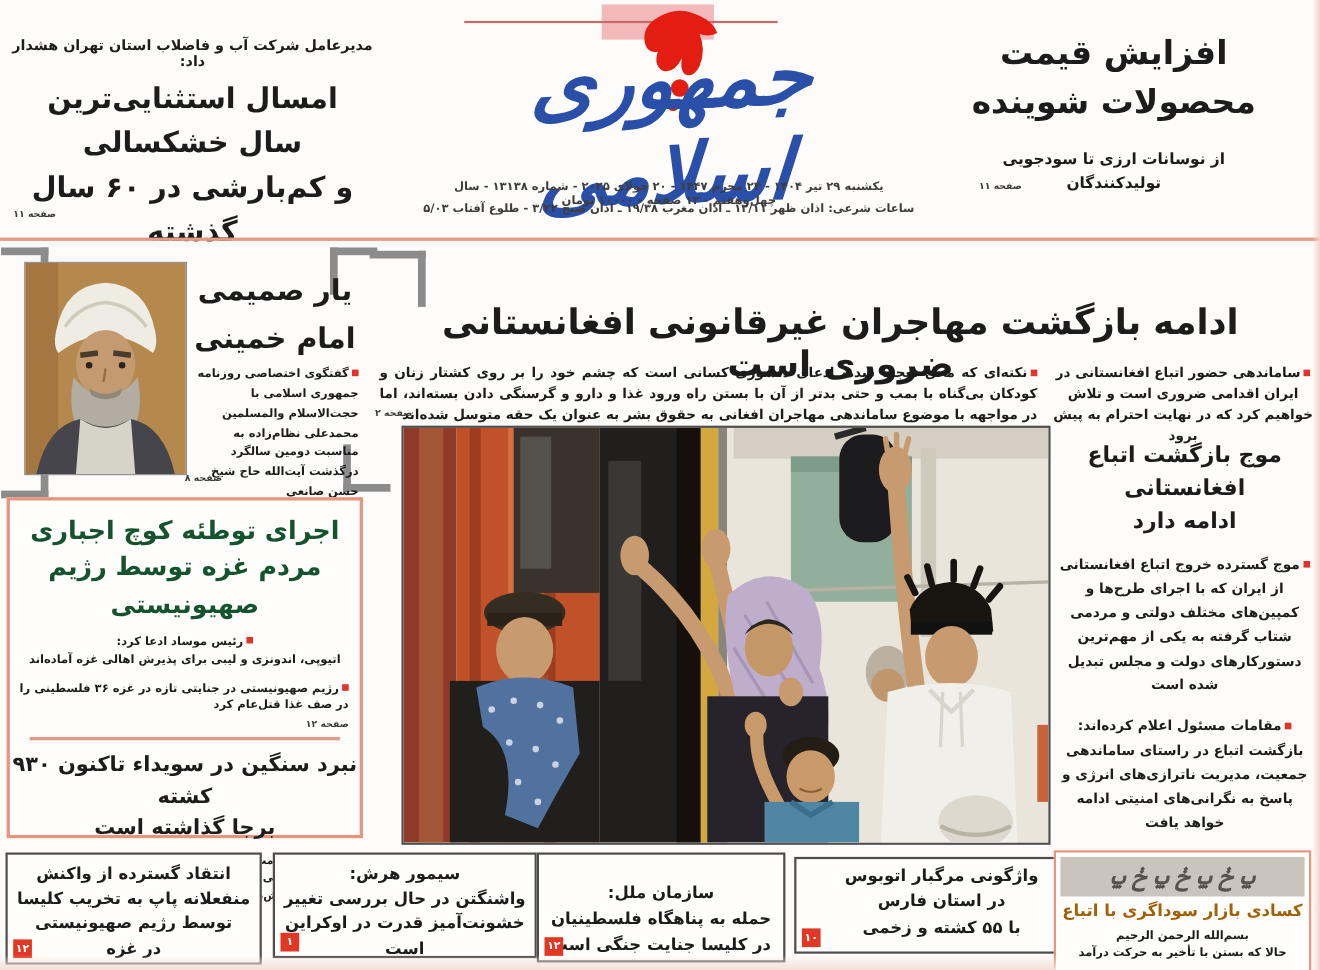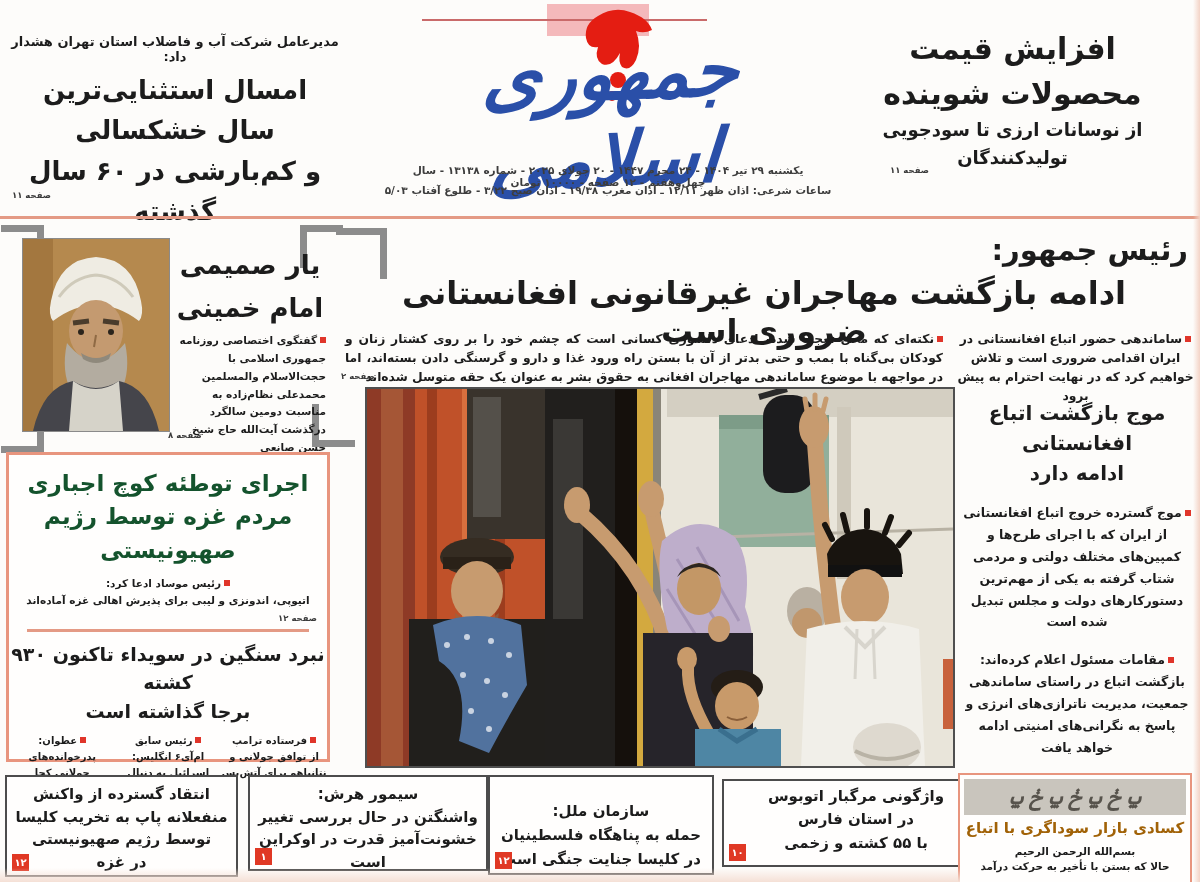--- a/index.html
+++ b/index.html
@@ -47,29 +47,28 @@
       <circle cx="30" cy="90" r="5" fill="#e41d12"></circle>
     </svg>
     <div class="ctr masthead-title" style="position:absolute;left:0;top:26px;width:452px;font-size:74px;">جمهوری اسلامی</div>
     <div class="ctr b" style="position:absolute;left:0;top:160px;width:452px;font-size:10.5px;color:#3d3d3d;">یکشنبه ۲۹ تیر ۱۴۰۴ - ۲۴ محرم ۱۴۴۷ - ۲۰ جولای ۲۰۲۵ - شماره ۱۳۱۳۸ - سال چهل‌وهفتم - ۱۲ صفحه - ۱۰۰۰۰ تومان</div>
     <div class="ctr b" style="position:absolute;left:0;top:180px;width:452px;font-size:10.5px;color:#3d3d3d;">ساعات شرعی: اذان ظهر ۱۲/۱۱ ـ اذان مغرب ۱۹/۳۸ ـ اذان صبح ۳/۲۲ - طلوع آفتاب ۵/۰۳</div>
   </div>
 
   <div class="abs" style="left:840px;top:26px;width:345px;">
     <div class="ctr b ml" style="font-size:30px;line-height:1.5;">افزایش قیمت
 محصولات شوینده</div>
-    <div class="ctr b ml" style="font-size:18px;line-height:1.55;margin-top:0;">از نوسانات ارزی  تا سودجویی
+    <div class="ctr b ml" style="font-size:14px;line-height:1.55;margin-top:19px;">از نوسانات ارزی  تا سودجویی
 تولیدکنندگان</div>
     <div class="abs tiny" style="left:50px;top:139px;">صفحه ۱۱</div>
   </div>
 
   <div class="abs salmon-line" style="left:0;top:216px;width:1200px;height:3px;"></div>
 
   <div class="brk tl" style="left:336px;top:228px;width:44px;height:44px;"></div>
-  <div class="abs rgt b" style="left:340px;top:233px;width:848px;font-size:29px;">رئیس جمهور:</div>
   <div class="abs ctr b" style="left:340px;top:274px;width:848px;font-size:32px;">ادامه بازگشت مهاجران غیرقانونی افغانستانی ضروری است</div>
   <div class="abs" style="left:337px;top:330px;width:857px;display:flex;">
     <div class="ctr b" style="width:237px;font-size:12.3px;line-height:1.55;"><span class="sq sm"></span><span>ساماندهی حضور اتباع افغانستانی در ایران اقدامی ضروری است و تلاش خواهیم کرد که در نهایت احترام به پیش برود</span></div>
     <div class="jst b" style="flex:1;font-size:12.3px;line-height:1.55;padding-right:14px;padding-left:8px;"><span class="sq sm"></span><span>نکته‌ای که محل تعجب شده، ادعای دلسوزی کسانی است که چشم خود را بر روی کشتار زنان و کودکان بی‌گناه با بمب و حتی بدتر از آن با بستن راه ورود غذا و دارو و گرسنگی دادن بسته‌اند، اما در مواجهه با موضوع ساماندهی مهاجران افغانی به حقوق بشر به عنوان یک حقه متوسل شده‌اند</span></div>
   </div>
   <div class="abs tiny" style="left:341px;top:371px;">صفحه ۲</div>
 
   <svg class="abs" style="left:365px;top:387px;border:2px solid #4f4f4f;background:#e3ded2;" width="586" height="377" viewBox="0 0 586 377">
     <rect width="586" height="377" fill="#e3ded2"></rect>
     <rect x="0" y="0" width="48" height="377" fill="#8e3a26"></rect>
@@ -197,20 +196,21 @@
 امام خمینی</div>
     <div class="rgt b" style="position:absolute;left:164px;top:102px;width:154px;font-size:10.5px;line-height:1.7;"><span class="sq sm"></span><span>گفتگوی اختصاصی روزنامه جمهوری اسلامی با حجت‌الاسلام والمسلمین محمدعلی نظام‌زاده به مناسبت دومین سالگرد درگذشت آیت‌الله حاج شیخ حسن صانعی</span></div>
     <div class="abs tiny" style="left:160px;top:200px;">صفحه ۸</div>
   </div>
 
   <div class="abs" style="left:6px;top:452px;width:324px;height:310px;border:3px solid #e8957e;background:#fffefd;box-sizing:border-box;">
     <div class="ctr b ml" style="font-size:23px;line-height:1.45;margin-top:12px;color:#14532d;">اجرای توطئه کوچ اجباری
 مردم غزه توسط رژیم صهیونیستی</div>
     <div class="ctr b ml" style="font-size:10.5px;line-height:1.6;margin-top:8px;"><span class="sq sm"></span><span>رئیس موساد ادعا کرد:
 اتیوپی، اندونزی و لیبی برای پذیرش اهالی غزه آماده‌اند</span></div>
+    <div class="rgt b" style="font-size:10.5px;line-height:1.5;margin:10px 10px 0 6px;"><span class="sq sm"></span><span>رژیم صهیونیستی در جنایتی تازه در غزه ۳۶ فلسطینی را در صف غذا قتل‌عام کرد</span></div>
     <div class="tiny" style="margin-right:10px;margin-top:4px;">صفحه ۱۲</div>
     <div class="salmon-line" style="height:3px;margin:6px 18px 0 18px;"></div>
     <div class="ctr b ml" style="font-size:19px;line-height:1.5;margin-top:8px;">نبرد سنگین در سویداء تاکنون ۹۳۰ کشته
 برجا گذاشته است</div>
     <div style="display:flex;margin-top:8px;">
       <div class="ctr b ml" style="width:33.3%;font-size:10px;line-height:1.6;"><span class="sq sm"></span><span>فرستاده ترامپ
 از توافق جولانی و
 نتانیاهو برای آتش‌بس
 خبر داد</span></div>
       <div class="ctr b ml" style="width:33.3%;font-size:10px;line-height:1.6;"><span class="sq sm"></span><span>رئیس سابق

